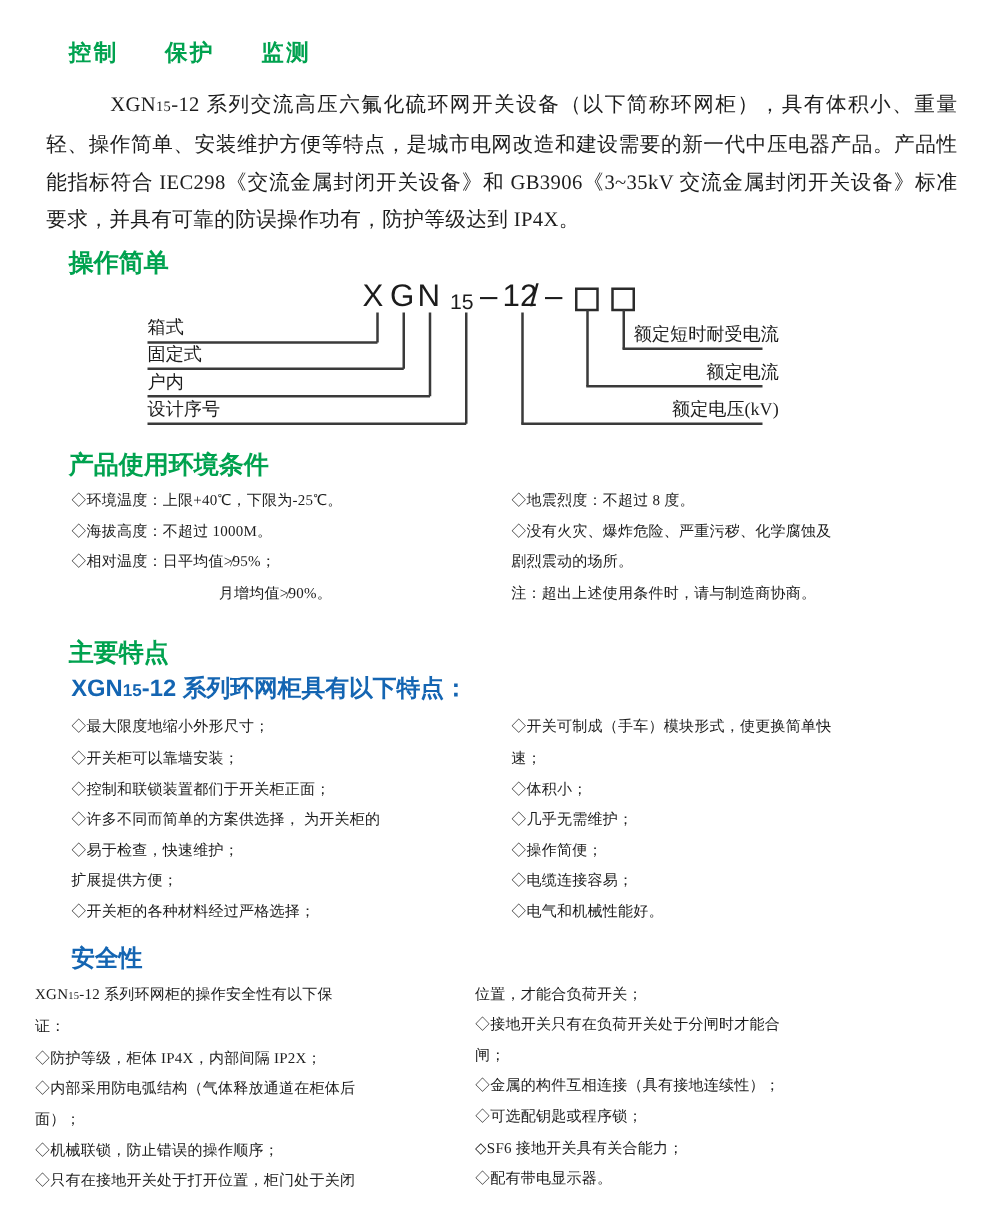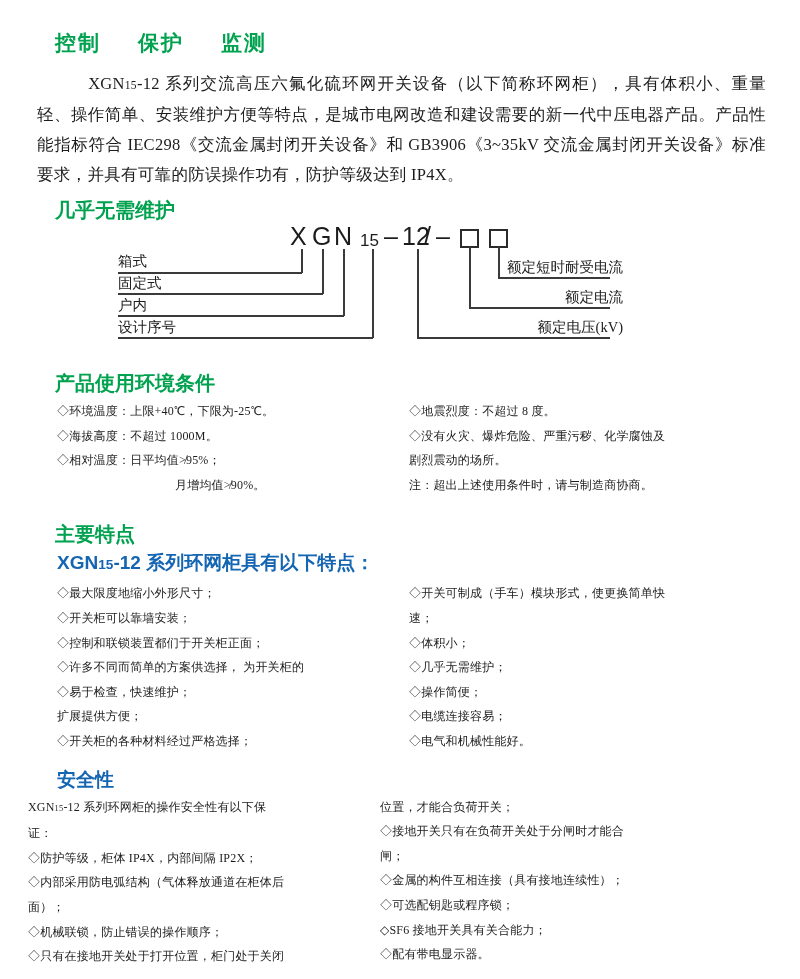--- a/index.html
+++ b/index.html
@@ -1,33 +1,33 @@
 <!DOCTYPE html>
 <html><head>
 <meta charset="utf-8">
 <style>
   html,body{margin:0;padding:0;}
   body{
     width:800px;height:979px;background:#ffffff;overflow:hidden;
     font-family:"Liberation Sans",sans-serif;color:#1c1c1c;
   }
   
-  .tagline{margin:30px 0 0 55px;font-size:21px;font-weight:bold;color:#00a24f;line-height:25px;}
+  .tagline{margin:30px 0 0 55px;font-size:18px;font-weight:bold;color:#00a24f;line-height:25px;}
   .tagline span{margin-right:37px;letter-spacing:2px;}
   
   .intro{
     margin:14px 34px 0 37px;font-size:16.5px;line-height:30px;
     text-align:justify;text-indent:3.1em;letter-spacing:0.3px;
     font-family:"Liberation Serif",serif;
   }
   .sub{font-size:0.7em;}
   
   .sec-title{margin:0 0 0 55px;font-size:20px;font-weight:bold;color:#00a24f;line-height:24px;}
   .mt-model{margin-top:8px;}
-  .mt-env{margin-top:19px;}
+  .mt-env{margin-top:7px;}
   .mt-feat{margin-top:25px;}
   
   .diagram{position:relative;height:126px;margin-top:4px;font-family:"Liberation Serif",serif;}
   .code-el{position:absolute;top:-4px;font-size:25px;line-height:28px;font-weight:500;
            font-family:"Liberation Sans",sans-serif;}
   .code-sub{position:absolute;top:5px;font-size:17px;line-height:20px;font-weight:500;
            font-family:"Liberation Sans",sans-serif;}
   .code-box{position:absolute;top:3px;width:15px;height:15px;border:2px solid #2b2b2b;background:#fff;}
   .vline{position:absolute;width:1.5px;background:#3a3a3a;}
   .hline{position:absolute;height:1.5px;background:#3a3a3a;}
@@ -51,21 +51,21 @@
 <body>
 
 <div>
 
   <div class="tagline">
     <span>控制</span><span>保护</span><span>监测</span>
   </div>
 
   <p class="intro"><span>XGN</span><span class="sub">15</span><span>-12 系列交流高压六氟化硫环网开关设备（以下简称环网柜），具有体积小、重量轻、操作简单、安装维护方便等特点，是城市电网改造和建设需要的新一代中压电器产品。产品性能指标符合 IEC298《交流金属封闭开关设备》和 GB3906《3~35kV 交流金属封闭开关设备》标准要求，并具有可靠的防误操作功有，防护等级达到 IP4X。</span></p>
 
-  <div class="sec-title mt-model">几乎无需维护</div>
+  <div class="sec-title mt-model">操作简单</div>
 
   <div class="diagram">
 
     <span class="code-el" style="left:290px">X</span>
     <span class="code-el" style="left:312px">G</span>
     <span class="code-el" style="left:334px">N</span>
     <span class="code-sub" style="left:360px">15</span>
     <span class="code-el" style="left:384px">–</span>
     <span class="code-el" style="left:402px">12</span>
     <span class="code-el" style="left:424px">/</span>

